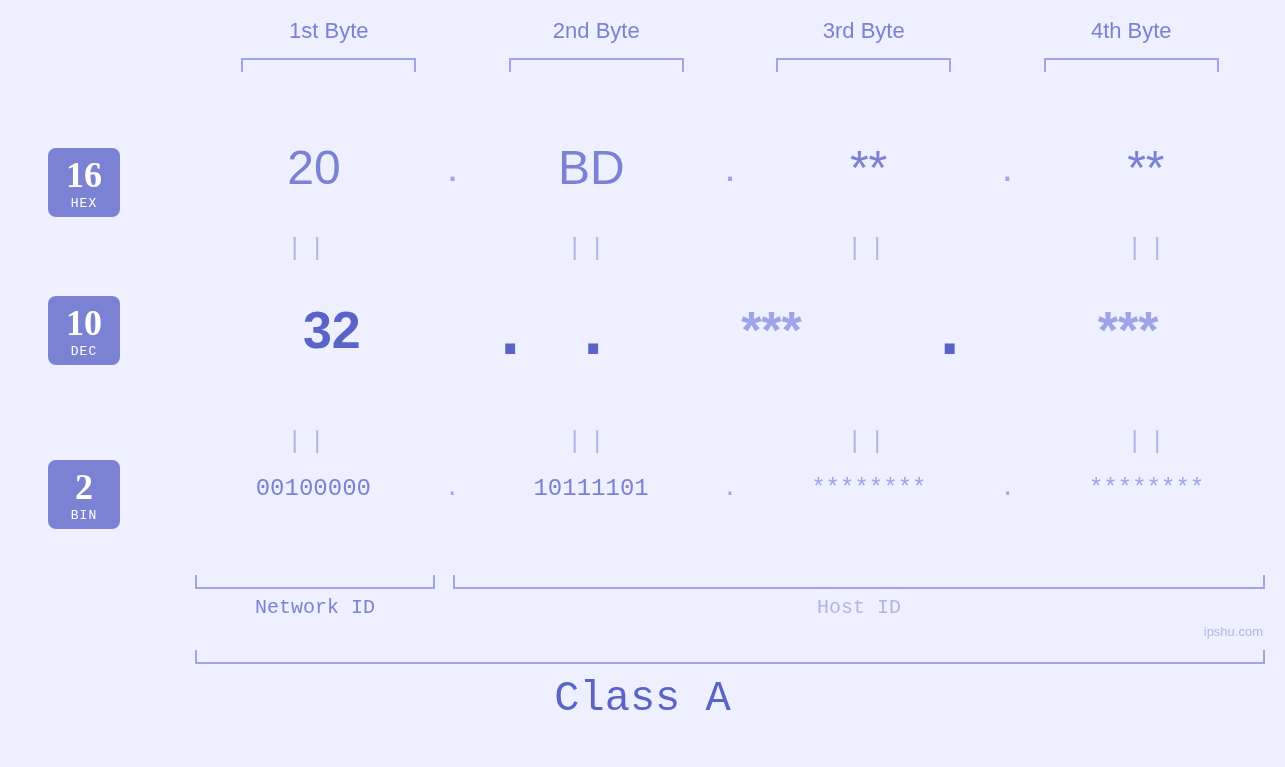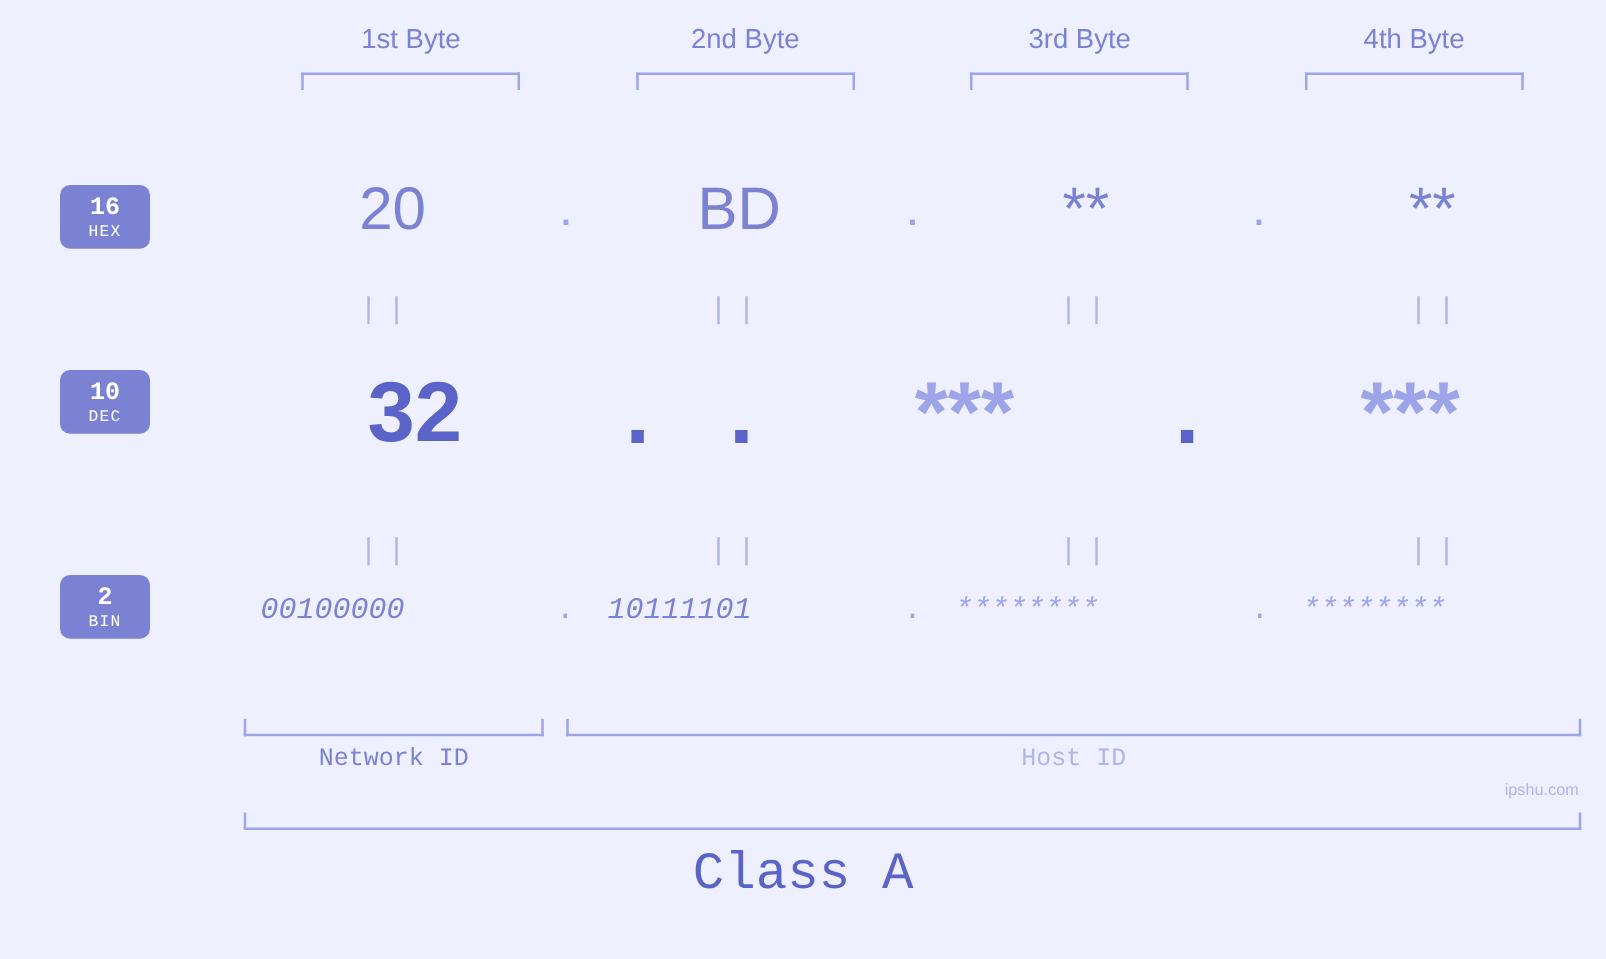--- a/index.html
+++ b/index.html
@@ -94,21 +94,21 @@
       right: 20px;
       display: flex;
       align-items: center;
       justify-content: space-around;
     }
 
     .dec-val {
       width: 210px;
       text-align: center;
       color: #5a63c8;
-      font-size: 68px;
+      font-size: 52px;
       font-weight: bold;
       font-family: Arial, sans-serif;
     }
 
     .dec-dot {
       color: #5a63c8;
       font-size: 70px;
       font-weight: bold;
       font-family: Arial, sans-serif;
     }
@@ -119,25 +119,24 @@
       top: 475px;
       left: 195px;
       right: 20px;
       display: flex;
       align-items: center;
       justify-content: space-around;
     }
 
     .bin-val {
       width: 210px;
-      text-align: left;
+      text-align: center;
       color: #7b82d4;
       font-size: 24px;
       font-family: 'Courier New', Courier, monospace;
-      font-style: italic;
     }
 
     .bin-dot {
       color: #9da4e8;
       font-size: 24px;
       font-family: 'Courier New', Courier, monospace;
     }
 
     
     .eq-row-1 {
@@ -194,24 +193,25 @@
     .badge-box {
       background-color: #7b82d4;
       color: white;
       border-radius: 8px;
       width: 72px;
       text-align: center;
       padding: 8px 5px 6px;
     }
 
     .badge-box .bnum {
-      font-size: 20px;
+      font-size: 36px;
       font-weight: bold;
       line-height: 1.1;
       display: block;
+      font-family: Liberation Serif, serif;
     }
 
     .badge-box .blbl {
       font-size: 13px;
       display: block;
       letter-spacing: 1px;
     }
 
     
     .bot-bracket-1 {

